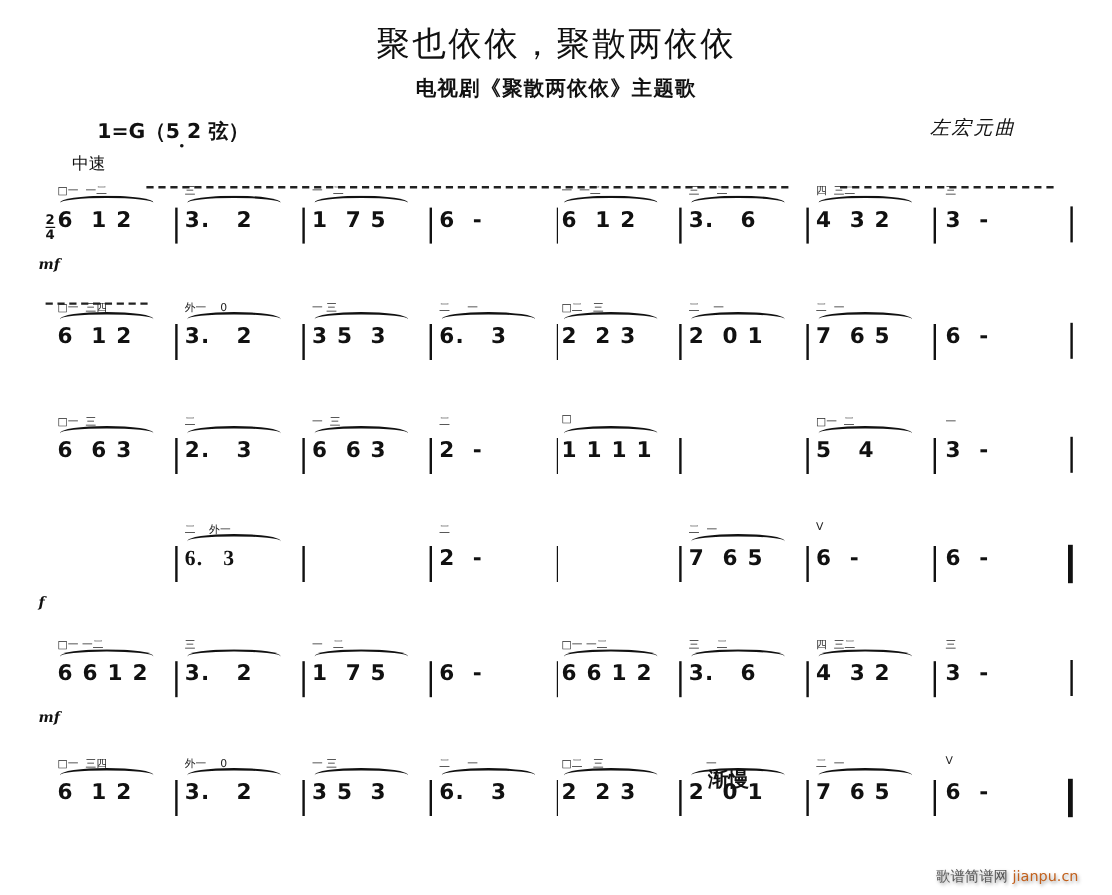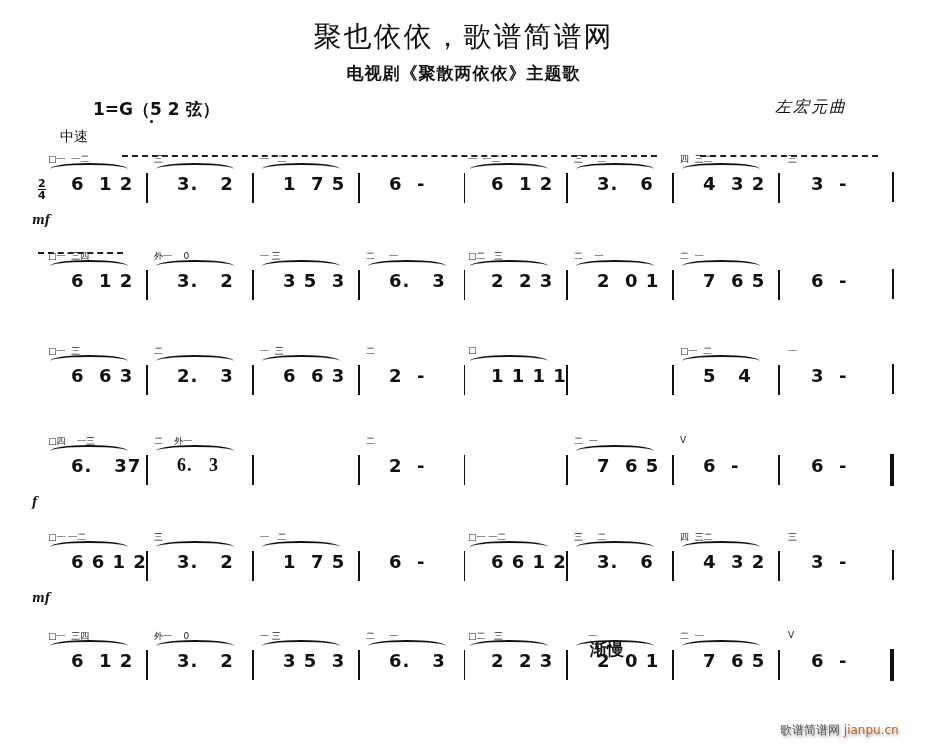--- a/index.html
+++ b/index.html
@@ -1,42 +1,42 @@
 <!DOCTYPE html>
 <html><head>
 <meta charset="utf-8">
 <style>
   html,body{margin:0;padding:0;background:#fff;}
   body{width:927px;height:746px;position:relative;overflow:hidden;font-family:"DejaVu Sans","Liberation Sans",sans-serif;color:#111;}
   .title{position:absolute;left:0;width:927px;top:18px;text-align:center;font-family:"DejaVu Serif","Liberation Serif",serif;font-size:28px;letter-spacing:2px;}
   .subtitle{position:absolute;left:0;width:927px;top:62px;text-align:center;font-size:17px;font-weight:bold;letter-spacing:1px;}
-  .key{position:absolute;left:93px;top:98px;font-size:17px;font-weight:bold;}
+  .key{position:absolute;left:81px;top:98px;font-size:17px;font-weight:bold;}
   .key-dot{position:absolute;left:150px;top:120px;width:3px;height:3px;background:#111;border-radius:50%;}
   .composer{position:absolute;left:775px;top:97px;font-size:16px;font-style:italic;letter-spacing:2px;}
   .tempo{position:absolute;left:60px;top:128px;font-family:"DejaVu Serif","Liberation Serif",serif;font-size:14px;}
   .timesig{position:absolute;left:38px;top:178px;font-size:11px;font-weight:bold;line-height:11px;text-align:center;}
   .timesig .bar{border-top:1px solid #111;}
   .dashline{position:absolute;height:0;border-top:2px dashed #222;}
   .row{position:absolute;left:42px;width:855px;height:60px;}
   .measure{position:absolute;top:0;height:60px;}
   .barline{position:absolute;width:2px;background:#111;height:30px;top:18px;}
   .barline.thin{width:1px;}
-  .notes{position:absolute;top:18px;left:0;right:0;font-size:18px;font-weight:bold;white-space:pre;letter-spacing:1px;margin-left:23px;}
+  .notes{position:absolute;top:18px;left:0;right:0;font-size:18px;font-weight:bold;white-space:pre;letter-spacing:1px;}
   .fing{position:absolute;top:-2px;font-size:9px;color:#222;white-space:pre;}
   .slur{position:absolute;top:8px;height:10px;border-top:2px solid #111;border-radius:50% 50% 0 0;}
   .dyn{position:absolute;font-style:italic;font-weight:bold;font-size:12px;font-family:"DejaVu Serif","Liberation Serif",serif;}
   .final{position:absolute;width:4px;background:#111;height:32px;}
   .rit{position:absolute;left:590px;top:638px;font-size:17px;font-weight:bold;}
   .watermark{position:absolute;left:780px;top:722px;font-size:12px;color:#555;text-shadow:1px 2px 3px #999;}
   .watermark span{color:#c2601c;}
 </style>
 </head>
 <body>
 
-<div class="title">聚也依依，歌谱简谱网</div>
+<div class="title">聚也依依，聚散两依依</div>
 <div class="subtitle">电视剧《聚散两依依》主题歌</div>
 <div class="key">1=G（5 2 弦）</div>
 <div class="key-dot"></div>
 <div class="composer">左宏元曲</div>
 <div class="tempo">中速</div>
 
 <div class="timesig">
   <div>2</div>
   <div class="bar">4</div>
 </div>
@@ -181,25 +181,20 @@
         <div class="notes">5   4</div>
       </div>
       <div class="barline" style="left: 736px;"></div>
       <div class="measure" style="left: 746px; width: 94px;">
         <div class="fing">一</div>
         <div class="notes">3  -</div>
       </div>
       <div class="barline" style="left: 850px; top: 17px;"></div>
     </div>
     <div class="row" style="top: 437px;">
-      <div class="measure" style="left: 6px; width: 94px;">
-        <div class="fing">□四    一三</div>
-        <div class="slur" style="left: 2px; width: 78px;"></div>
-        <div class="notes">6.   37</div>
-      </div>
       <div class="barline" style="left: 104px;"></div>
       <div class="measure" style="left: 112px; width: 94px; font-family: Liberation Serif, serif;">
         <div class="fing">二     外一</div>
         <div class="slur" style="left: 2px; width: 78px;"></div>
         <div class="notes">6.   3</div>
       </div>
       <div class="barline" style="left: 210px;"></div>
       <div class="barline" style="left: 316px;"></div>
       <div class="measure" style="left: 324px; width: 94px;">
         <div class="fing">二</div>

